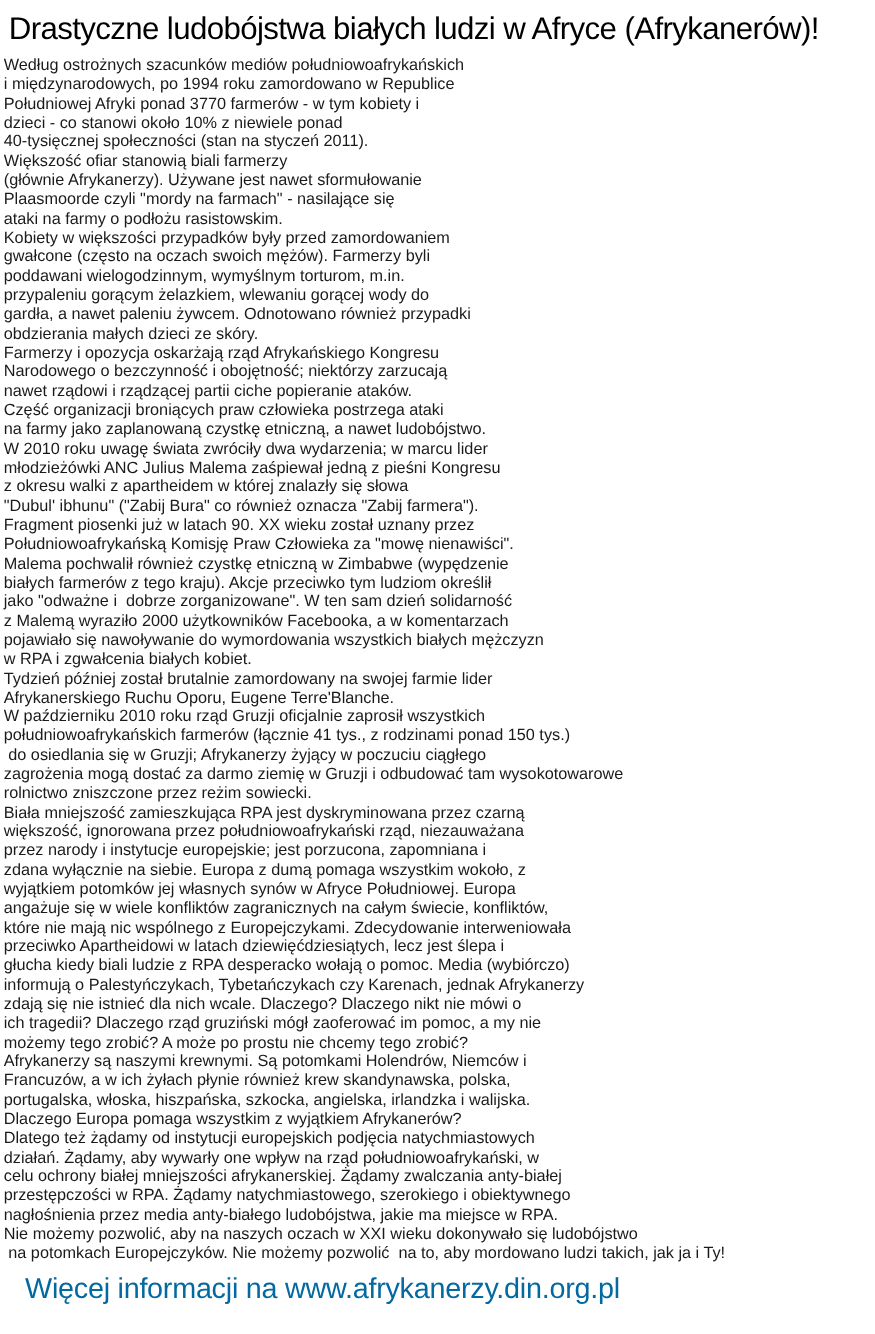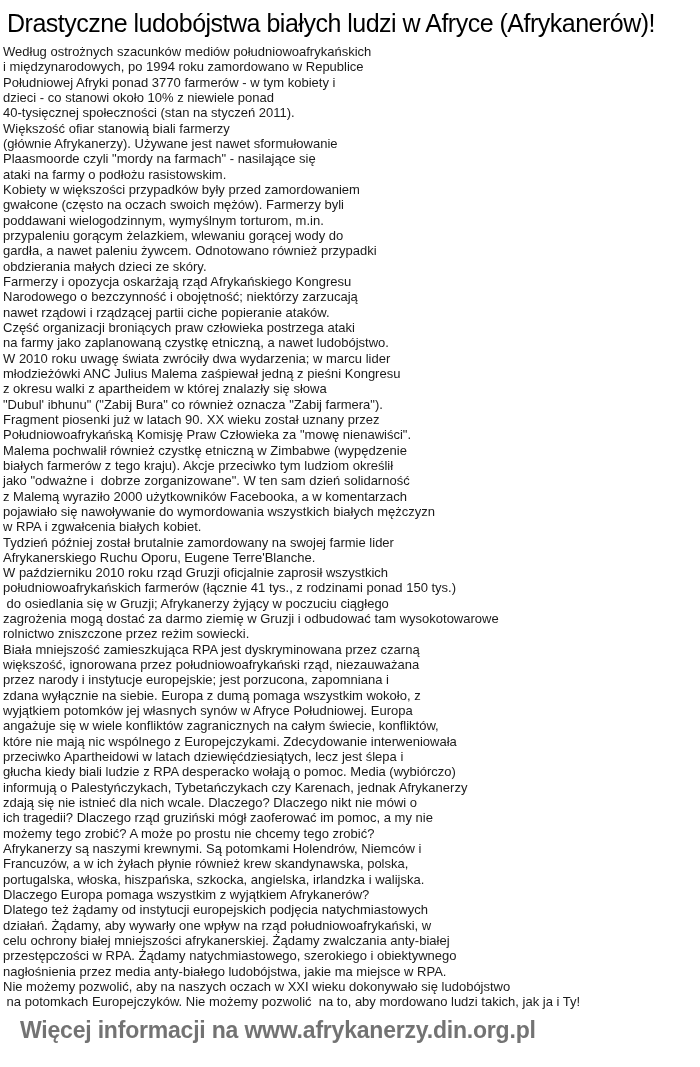--- a/index.html
+++ b/index.html
@@ -31,24 +31,24 @@
     font-size: 13px;
     line-height: 15.33px;
     white-space: pre;
     color: #1a1a1a;
     font-family: Liberation Sans, sans-serif;
   }
   .doc-footer {
     margin: 0;
     padding: 7px 17px 0 20px;
     font-size: 23px;
-    font-weight: 700;
+    font-weight: 400;
     letter-spacing: -0.2px;
     white-space: nowrap;
-    color: #737373;
+    color: #0369a1;
   }
 </style>
 </head>
 <body>
 
 <div class="page">
   <h1 class="doc-title">Drastyczne ludobójstwa białych ludzi w Afryce (Afrykanerów)!</h1>
 
   <div class="doc-body">Według ostrożnych szacunków mediów południowoafrykańskich
 i międzynarodowych, po 1994 roku zamordowano w Republice

